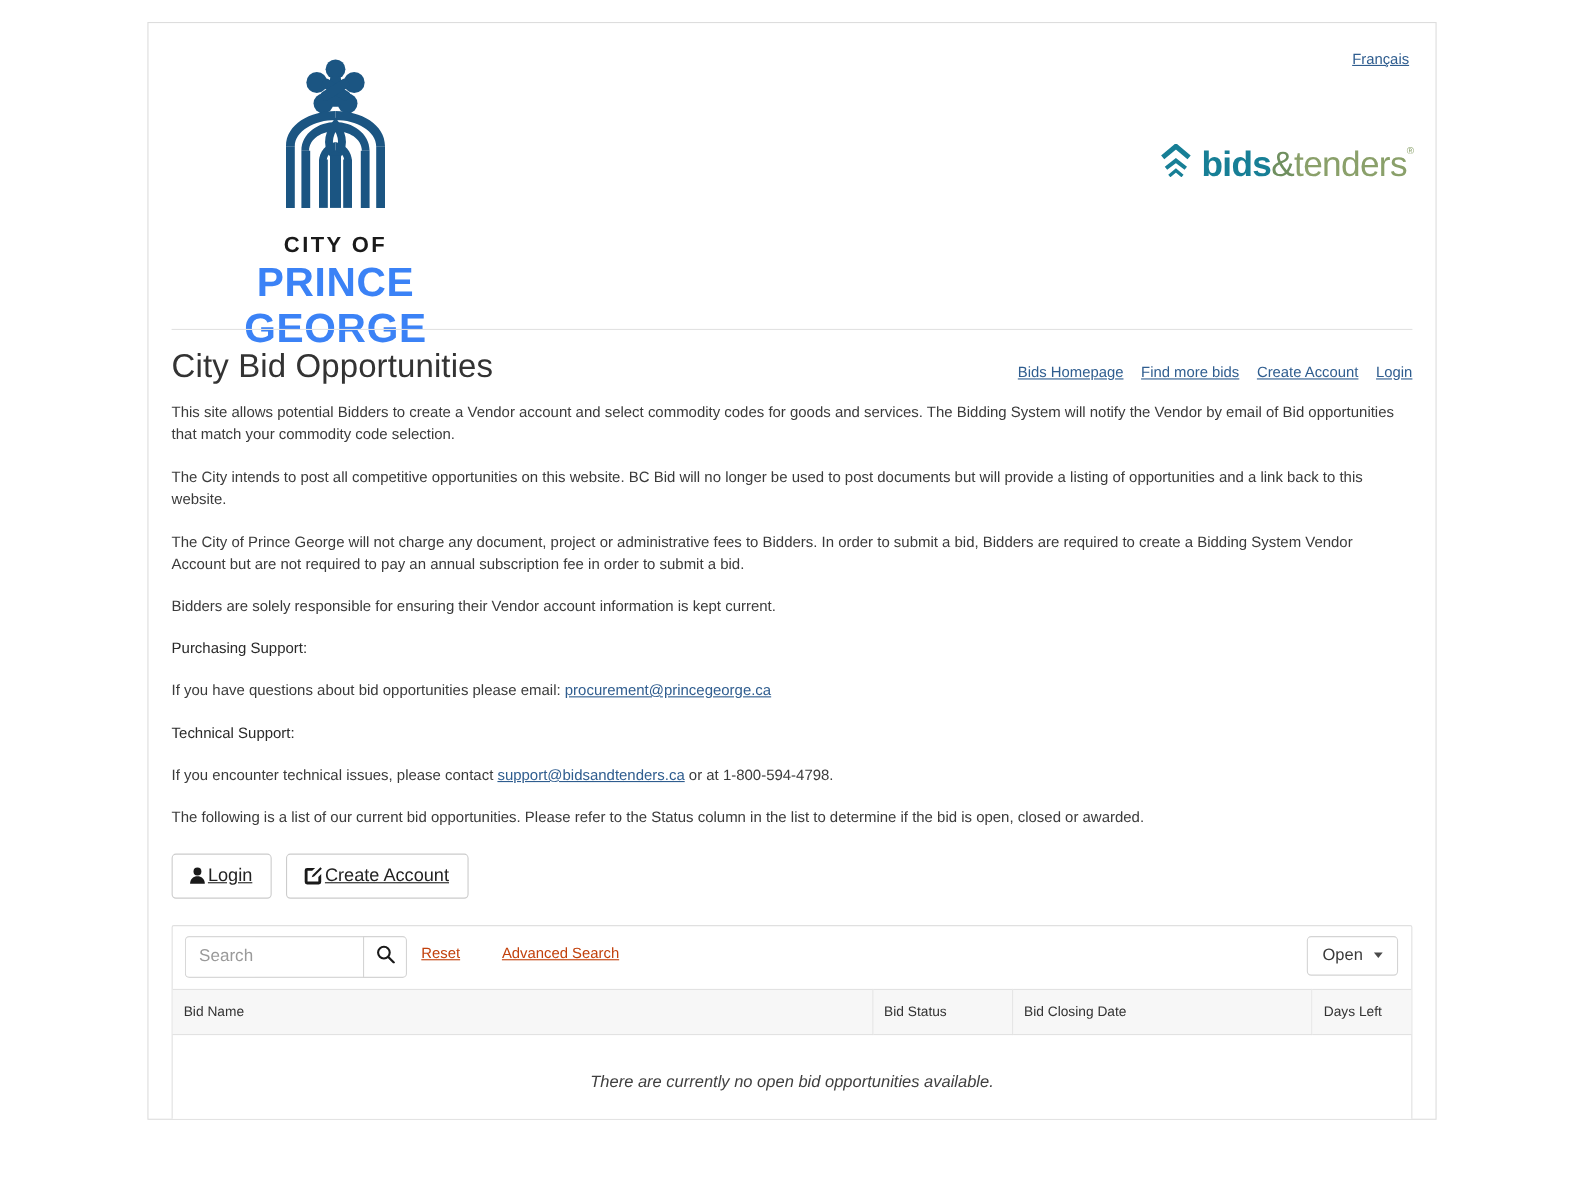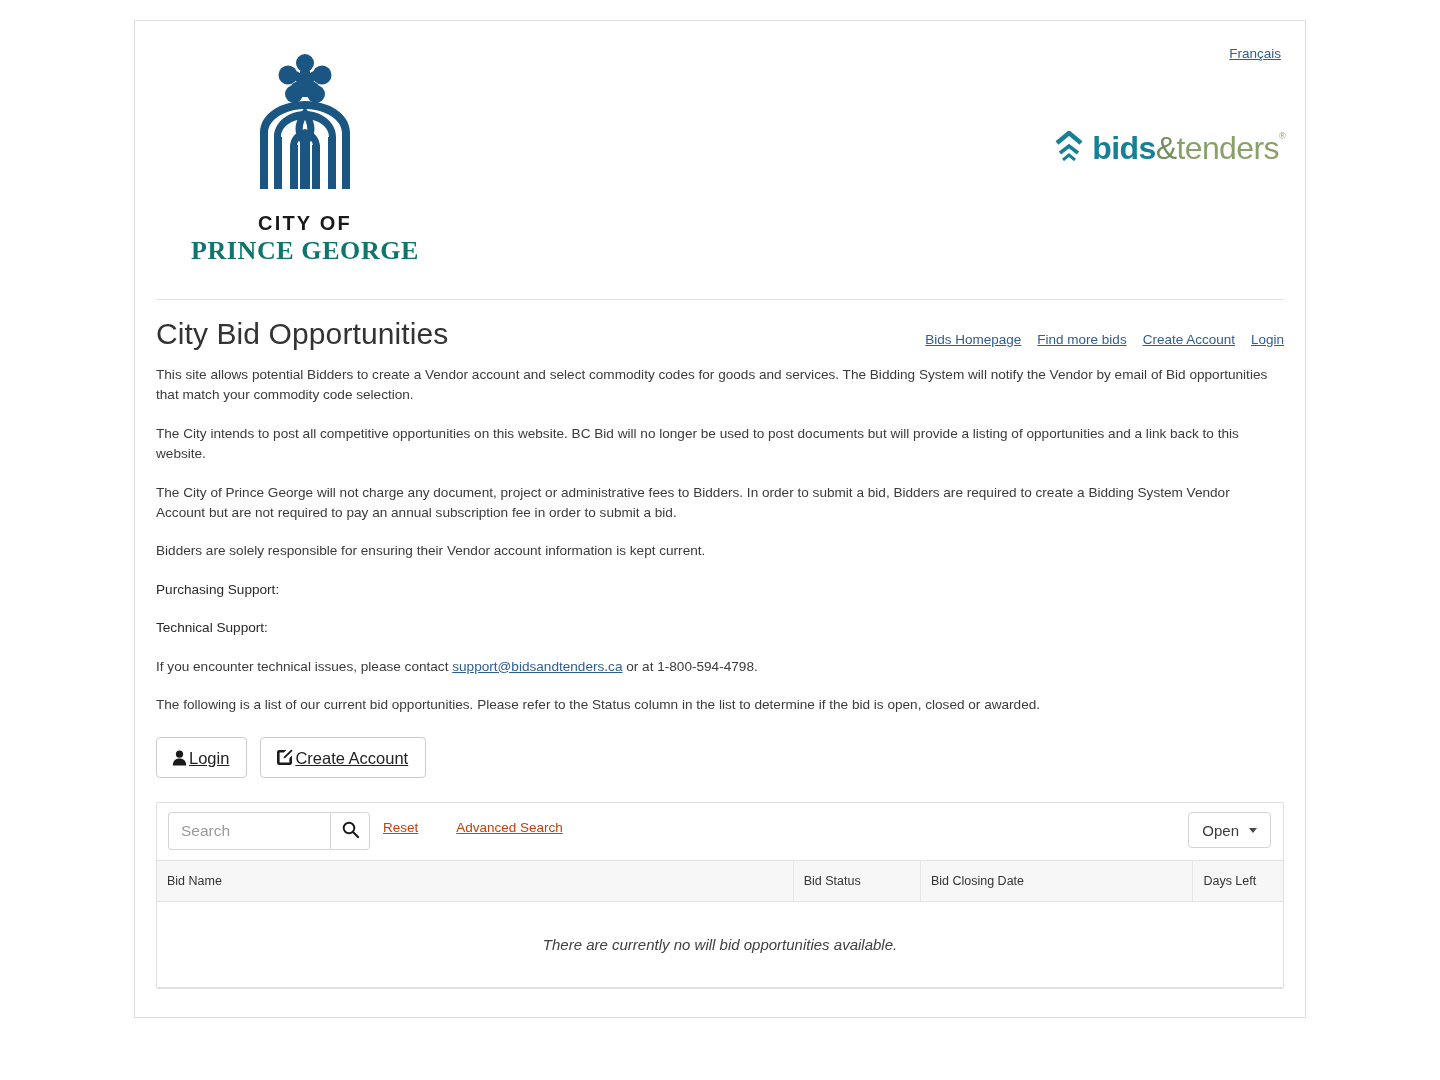--- a/index.html
+++ b/index.html
@@ -46,24 +46,24 @@
   .city-logo svg { display: block; margin: 0 auto; }
   .city-name-small {
     font-family: "Liberation Sans", sans-serif;
     font-size: 20px;
     letter-spacing: 2.2px;
     color: #1a1a1a;
     margin-top: 6px;
     font-weight: 600;
   }
   .city-name-large {
-    font-family: Liberation Serif, serif;
-    font-size: 26px;
+    font-family: Liberation Sans, sans-serif;
+    font-size: 37px;
     letter-spacing: 0.6px;
-    color: #0f766e;
+    color: #3b82f6;
     font-weight: 700;
     margin-top: 1px;
   }
   .bt-logo {
     position: absolute;
     right: 20px;
     top: 110px;
     display: flex;
     align-items: center;
     gap: 9px;
@@ -334,20 +334,21 @@
         <a>Login</a>
       </div>
     </div>
 
     <p class="body-text">This site allows potential Bidders to create a Vendor account and  select commodity codes for goods and services. The Bidding System will notify the Vendor by email of Bid opportunities that match your commodity code selection.</p>
     <p class="body-text tight">The City intends to post all competitive opportunities on this website. BC Bid will no longer be used to post documents but will provide a listing of opportunities and a link back to this website.</p>
     <p class="body-text tight">The City of Prince George will not charge any document, project or administrative fees to Bidders. In order to submit a bid, Bidders are required to create a Bidding System Vendor Account but are not required to pay an annual subscription fee in order to submit a bid.</p>
     <p class="body-text tight">Bidders are solely responsible for ensuring their Vendor account information is kept current.</p>
 
     <p class="body-text tight"><span class="lbl-bold">Purchasing Support:</span></p>
+    <p class="body-text tight"><span>If you have questions about bid opportunities please email: </span><a class="inline-link">procurement@princegeorge.ca </a></p>
 
     <p class="body-text tight"><span class="lbl-bold">Technical Support:</span></p>
     <p class="body-text tight"><span>If you encounter technical issues, please contact </span><a class="inline-link">support@bidsandtenders.ca</a><span> or at 1-800-594-4798.</span></p>
 
     <p class="body-text tight">The following is a list of our current bid opportunities. Please refer to the Status column in the list to determine if the bid is open, closed or awarded.</p>
 
     <div class="btn-row">
       <div class="btn">
         <span>
           <svg width="15" height="16" viewBox="0 0 15 16" aria-hidden="true">
@@ -405,20 +406,20 @@
         <thead>
           <tr>
             <th>Bid Name</th>
             <th>Bid Status</th>
             <th>Bid Closing Date</th>
             <th>Days Left</th>
           </tr>
         </thead>
         <tbody>
           <tr>
-            <td class="empty-msg" colspan="4">There are currently no will bid opportunities available.</td>
+            <td class="empty-msg" colspan="4">There are currently no open bid opportunities available.</td>
           </tr>
         </tbody>
       </table>
 
     </div>
   </div>
 </div>
 
 </body></html>

